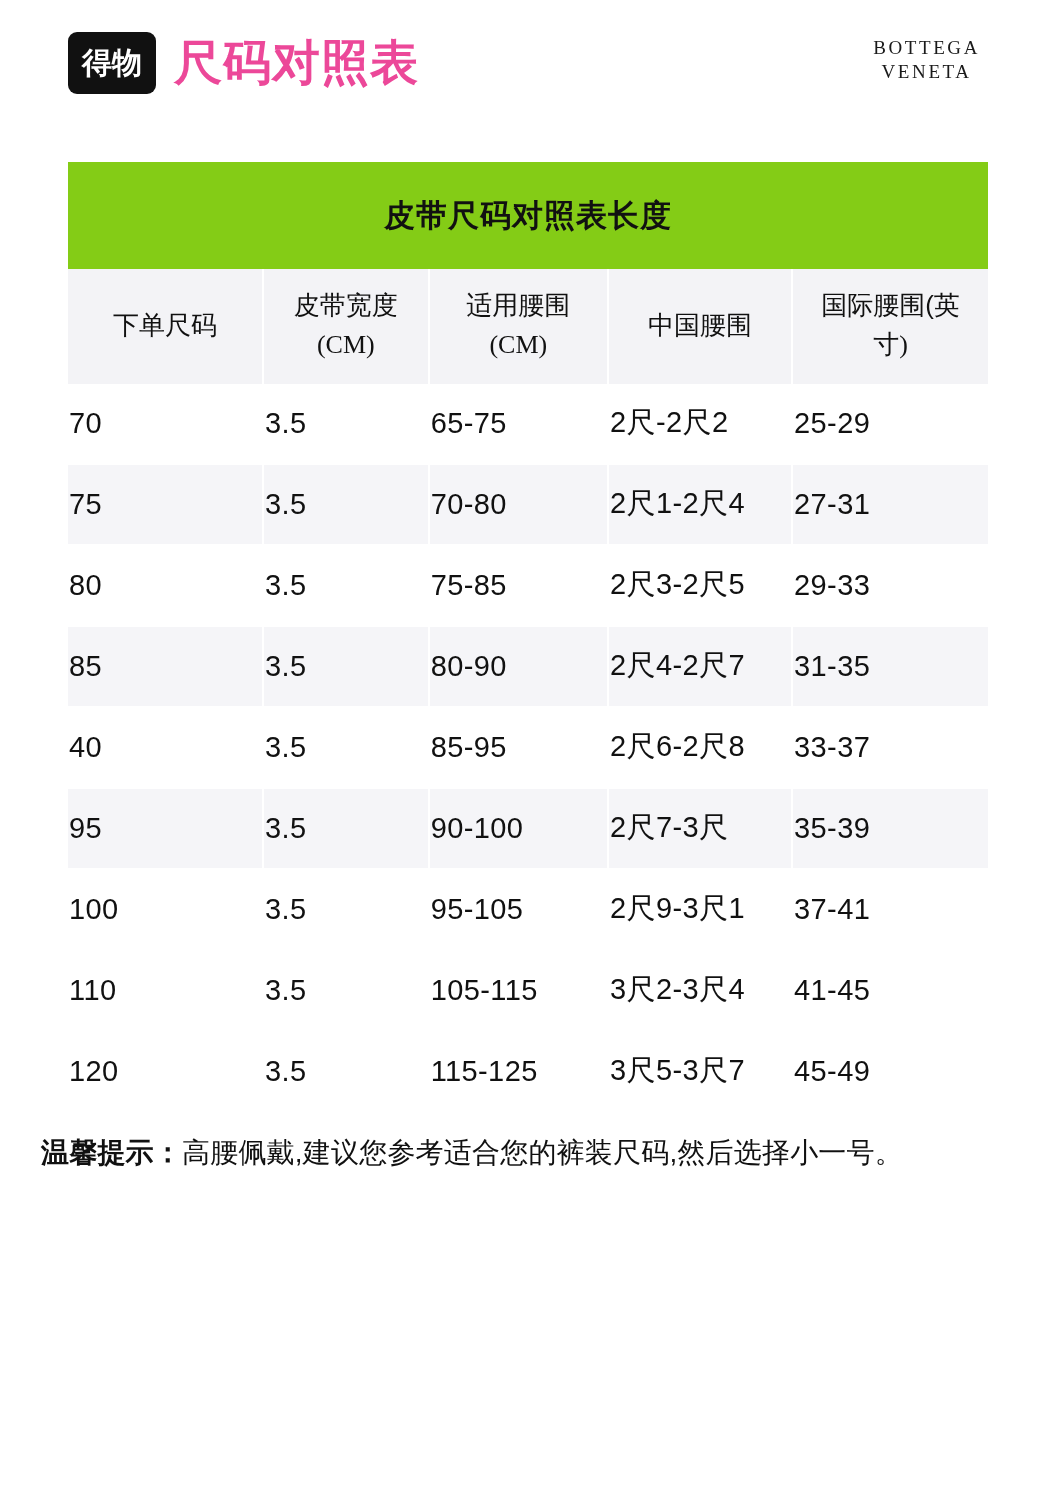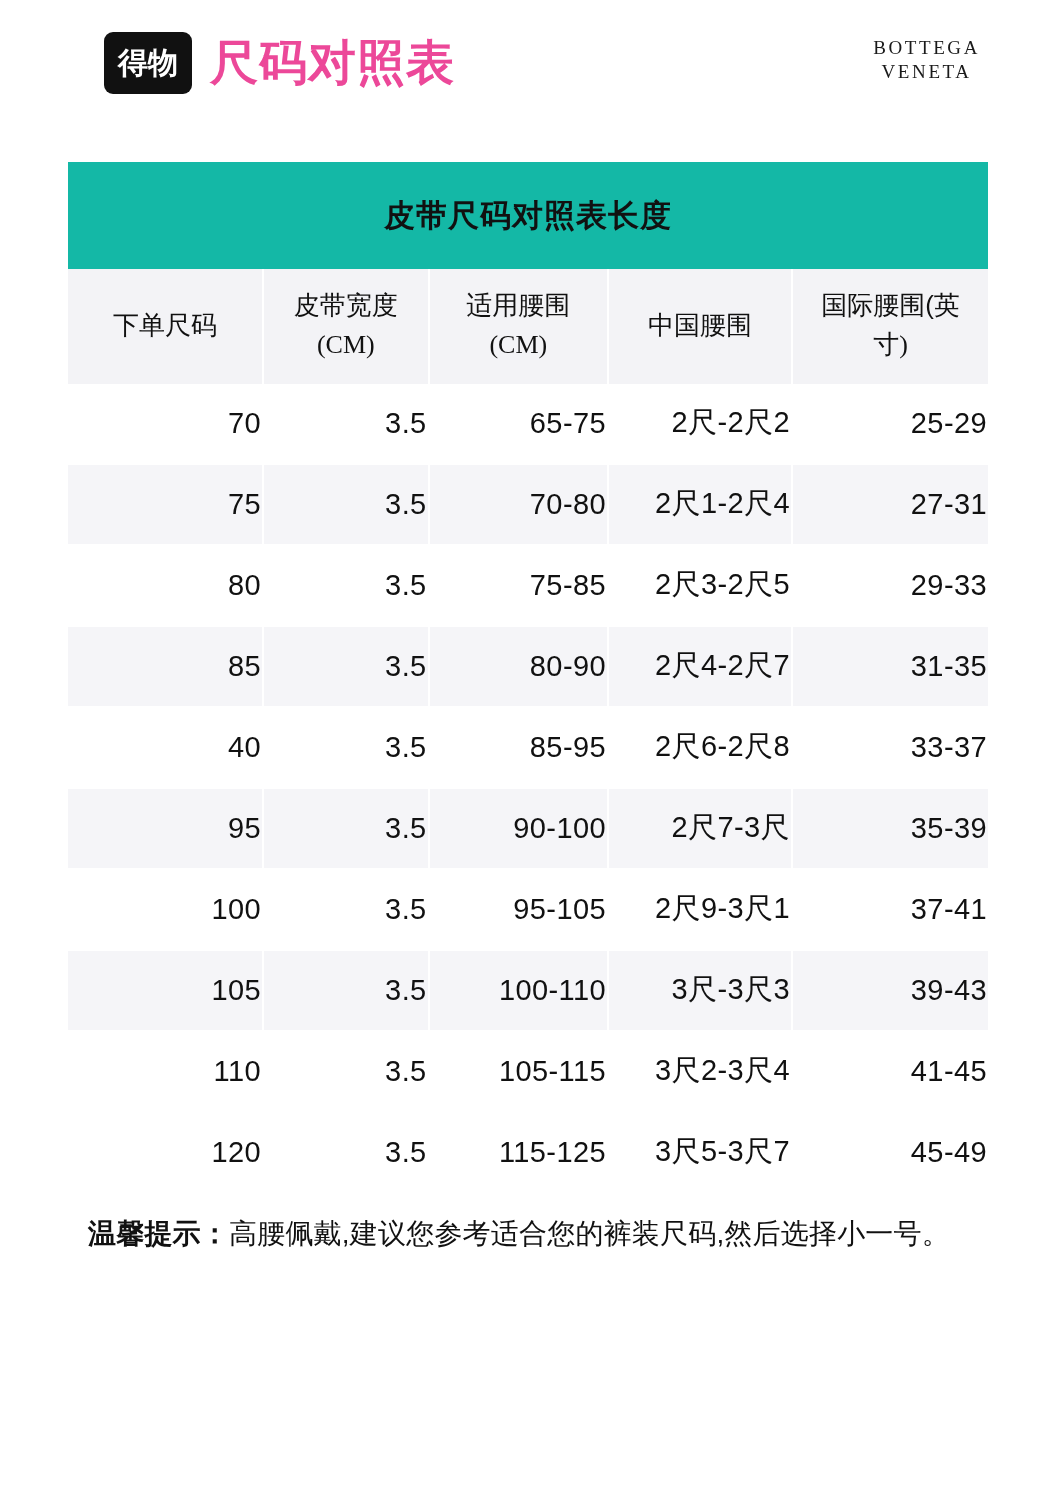--- a/index.html
+++ b/index.html
@@ -20,21 +20,20 @@
     height: 1500px;
     box-sizing: border-box;
   }
 
   
   .header {
     position: relative;
     height: 130px;
     padding: 32px 68px 0 68px;
     box-sizing: border-box;
-    margin-left: 36px;
   }
   .brand-row {
     display: flex;
     align-items: center;
     gap: 18px;
   }
   .logo-badge {
     width: 88px;
     height: 62px;
     background: #111111;
@@ -68,21 +67,21 @@
     line-height: 1.28;
     color: #1a1a1a;
   }
 
   
   .table-wrap {
     margin: 32px 68px 0 68px;
     width: 920px;
   }
   .table-caption {
-    background: #14b8a6;
+    background: #84cc16;
     text-align: center;
     font-size: 31px;
     font-weight: 700;
     color: #111111;
     padding: 33px 0 32px 0;
     letter-spacing: 1px;
   }
   table.size-table {
     width: 100%;
     border-collapse: collapse;
@@ -104,34 +103,34 @@
     padding: 16px 4px 18px 4px;
     border-right: 2px solid #ffffff;
     line-height: 1.55;
   }
   table.size-table th:last-child { border-right: none; }
   table.size-table th .unit { display: block; font-family: Liberation Serif, serif; }
 
   table.size-table td {
     font-size: 29px;
     color: #111111;
-    text-align: right;
+    text-align: left;
     vertical-align: middle;
     height: 77px;
     border-right: 2px solid #ffffff;
     border-bottom: 2px solid #ffffff;
     letter-spacing: 0.4px;
   }
   table.size-table td:last-child { border-right: none; }
   table.size-table tr.row-odd td { background: #ffffff; }
   table.size-table tr.row-even td { background: #f5f5f8; }
 
   
   .note {
-    margin: 18px 68px 0 88px;
+    margin: 18px 68px 0 41px;
     width: 920px;
     font-size: 28px;
     line-height: 1.55;
     color: #111111;
     letter-spacing: 0.2px;
   }
   .note b {
     font-weight: 700;
   }
 </style>
@@ -229,27 +228,20 @@
           <td>2尺7-3尺</td>
           <td>35-39</td>
         </tr>
         <tr class="row-odd">
           <td>100</td>
           <td>3.5</td>
           <td>95-105</td>
           <td>2尺9-3尺1</td>
           <td>37-41</td>
         </tr>
-        <tr class="row-even">
-          <td>105</td>
-          <td>3.5</td>
-          <td>100-110</td>
-          <td>3尺-3尺3</td>
-          <td>39-43</td>
-        </tr>
         <tr class="row-odd">
           <td>110</td>
           <td>3.5</td>
           <td>105-115</td>
           <td>3尺2-3尺4</td>
           <td>41-45</td>
         </tr>
         <tr class="row-odd">
           <td>120</td>
           <td>3.5</td>

